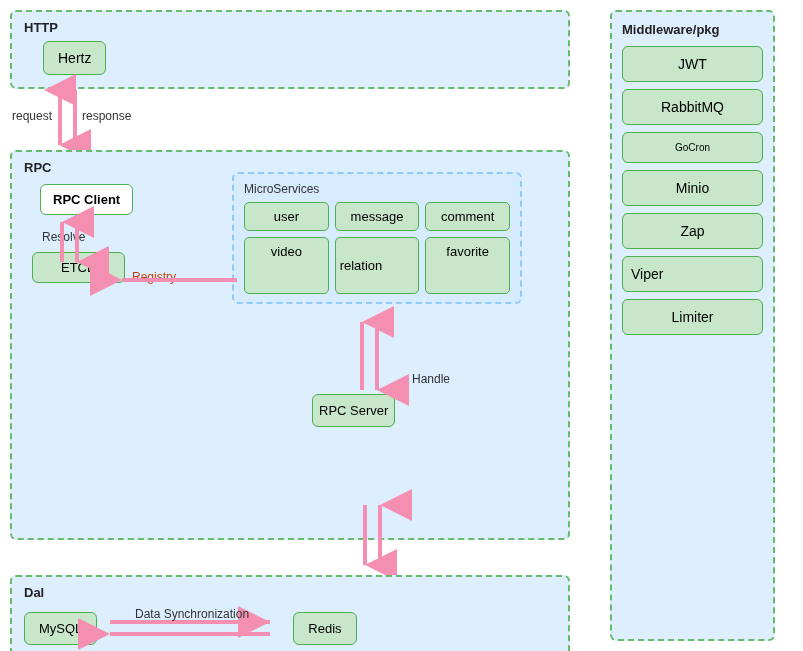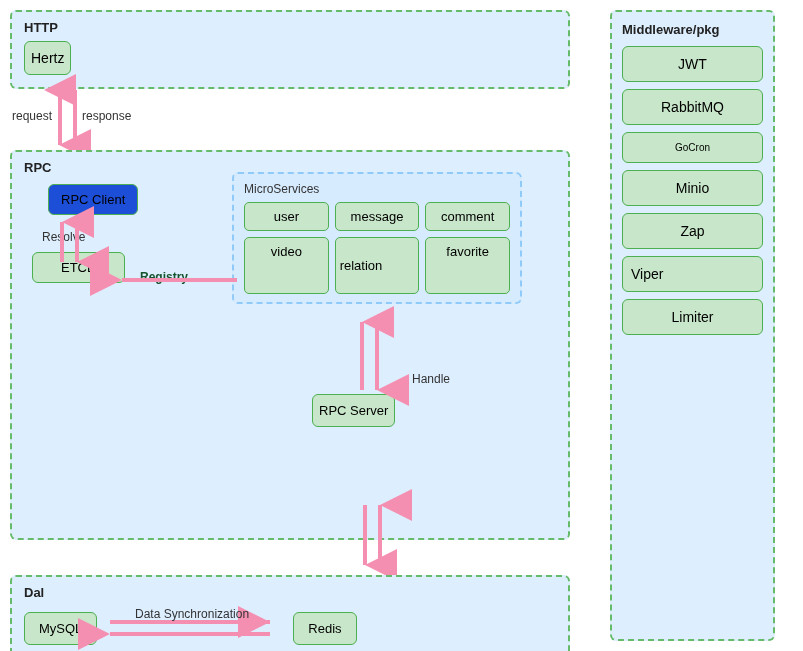--- a/index.html
+++ b/index.html
@@ -22,21 +22,21 @@
   </style>
 </head>
 <body>
 
 <div class="main-container">
 
   <div style="position:relative; width:590px; height:631px; flex-shrink:0;">
 
     <div style="position:absolute; top:0; left:0; width:560px; border:2px dashed #66bb6a; background:#ddeeff; border-radius:6px; padding:8px 12px 12px 12px;">
       <div style="font-size:13px; font-weight:bold; color:#222; margin-bottom:6px;">HTTP</div>
-      <div style="background:#c8e6c9; border:1.5px solid #4caf50; border-radius:6px; padding:8px 6px; display:inline-block; font-size:14px; font-weight:500;">Hertz</div>
+      <div style="background:#c8e6c9; border:1.5px solid #4caf50; border-radius:6px; padding:8px 14px; display:inline-block; font-size:14px; font-weight:500;margin-left:19px;">Hertz</div>
     </div>
 
     <svg style="position:absolute; top:75px; left:0; width:200px; height:65px;" overflow="visible">
 
       <defs>
         <marker id="arrowUp" markerWidth="8" markerHeight="8" refX="4" refY="4" orient="auto">
           <path d="M0,8 L4,0 L8,8" fill="#f48fb1"></path>
         </marker>
         <marker id="arrowDown" markerWidth="8" markerHeight="8" refX="4" refY="4" orient="auto">
           <path d="M0,0 L4,8 L8,0" fill="#f48fb1"></path>
@@ -53,27 +53,27 @@
 
       <line x1="65" y1="5" x2="65" y2="60" stroke="#f48fb1" stroke-width="4" marker-end="url(#arrowDown)"></line>
 
       <text x="2" y="35" font-size="12" fill="#333">request</text>
       <text x="72" y="35" font-size="12" fill="#333">response</text>
     </svg>
 
     <div style="position:absolute; top:140px; left:0; width:560px; height:390px; border:2px dashed #66bb6a; background:#ddeeff; border-radius:6px; padding:8px 12px 12px 12px;">
       <div style="font-size:13px; font-weight:bold; color:#222; margin-bottom:6px;">RPC</div>
 
-      <div style="position:absolute; top:32px; left:36px; background:#1d4ed8; border:1.5px solid #4caf50; border-radius:6px; padding:7px 12px; font-size:13px; font-weight:400;">RPC Client</div>
+      <div style="position:absolute; top:32px; left:28px; background:#ffffff; border:1.5px solid #4caf50; border-radius:6px; padding:7px 12px; font-size:13px; font-weight:700;">RPC Client</div>
 
       <div style="position:absolute; top:78px; left:30px; font-size:12px; color:#333;">Resolve</div>
 
       <div style="position:absolute; top:100px; left:20px; background:#c8e6c9; border:1.5px solid #4caf50; border-radius:6px; padding:7px 28px; font-size:13px; font-weight:500;">ETCD</div>
 
-      <div style="position:absolute; top:118px; left:128px; font-size:12px; color:#14532d;font-weight:bold;">Registry</div>
+      <div style="position:absolute; top:118px; left:120px; font-size:12px; color:#c2410c;">Registry</div>
 
       <div style="position:absolute; top:20px; left:220px; width:290px; border:2px dashed #90caf9; background:rgba(180,220,255,0.15); border-radius:6px; padding:8px 10px;">
         <div style="font-size:12px; color:#333; margin-bottom:6px;">MicroServices</div>
         <div style="display:grid; grid-template-columns:repeat(3,1fr); gap:6px;">
           <div style="background:#c8e6c9; border:1.5px solid #4caf50; border-radius:5px; padding:6px 4px; font-size:13px; text-align:center;">user</div>
           <div style="background:#c8e6c9; border:1.5px solid #4caf50; border-radius:5px; padding:6px 4px; font-size:13px; text-align:center;">message</div>
           <div style="background:#c8e6c9; border:1.5px solid #4caf50; border-radius:5px; padding:6px 4px; font-size:13px; text-align:center;">comment</div>
           <div style="background:#c8e6c9; border:1.5px solid #4caf50; border-radius:5px; padding:6px 4px; font-size:13px; text-align:center;">video</div>
           <div style="background:#c8e6c9; border:1.5px solid #4caf50; border-radius:5px; padding:20px 4px; font-size:13px; ">relation</div>
           <div style="background:#c8e6c9; border:1.5px solid #4caf50; border-radius:5px; padding:6px 4px; font-size:13px; text-align:center;">favorite</div>

